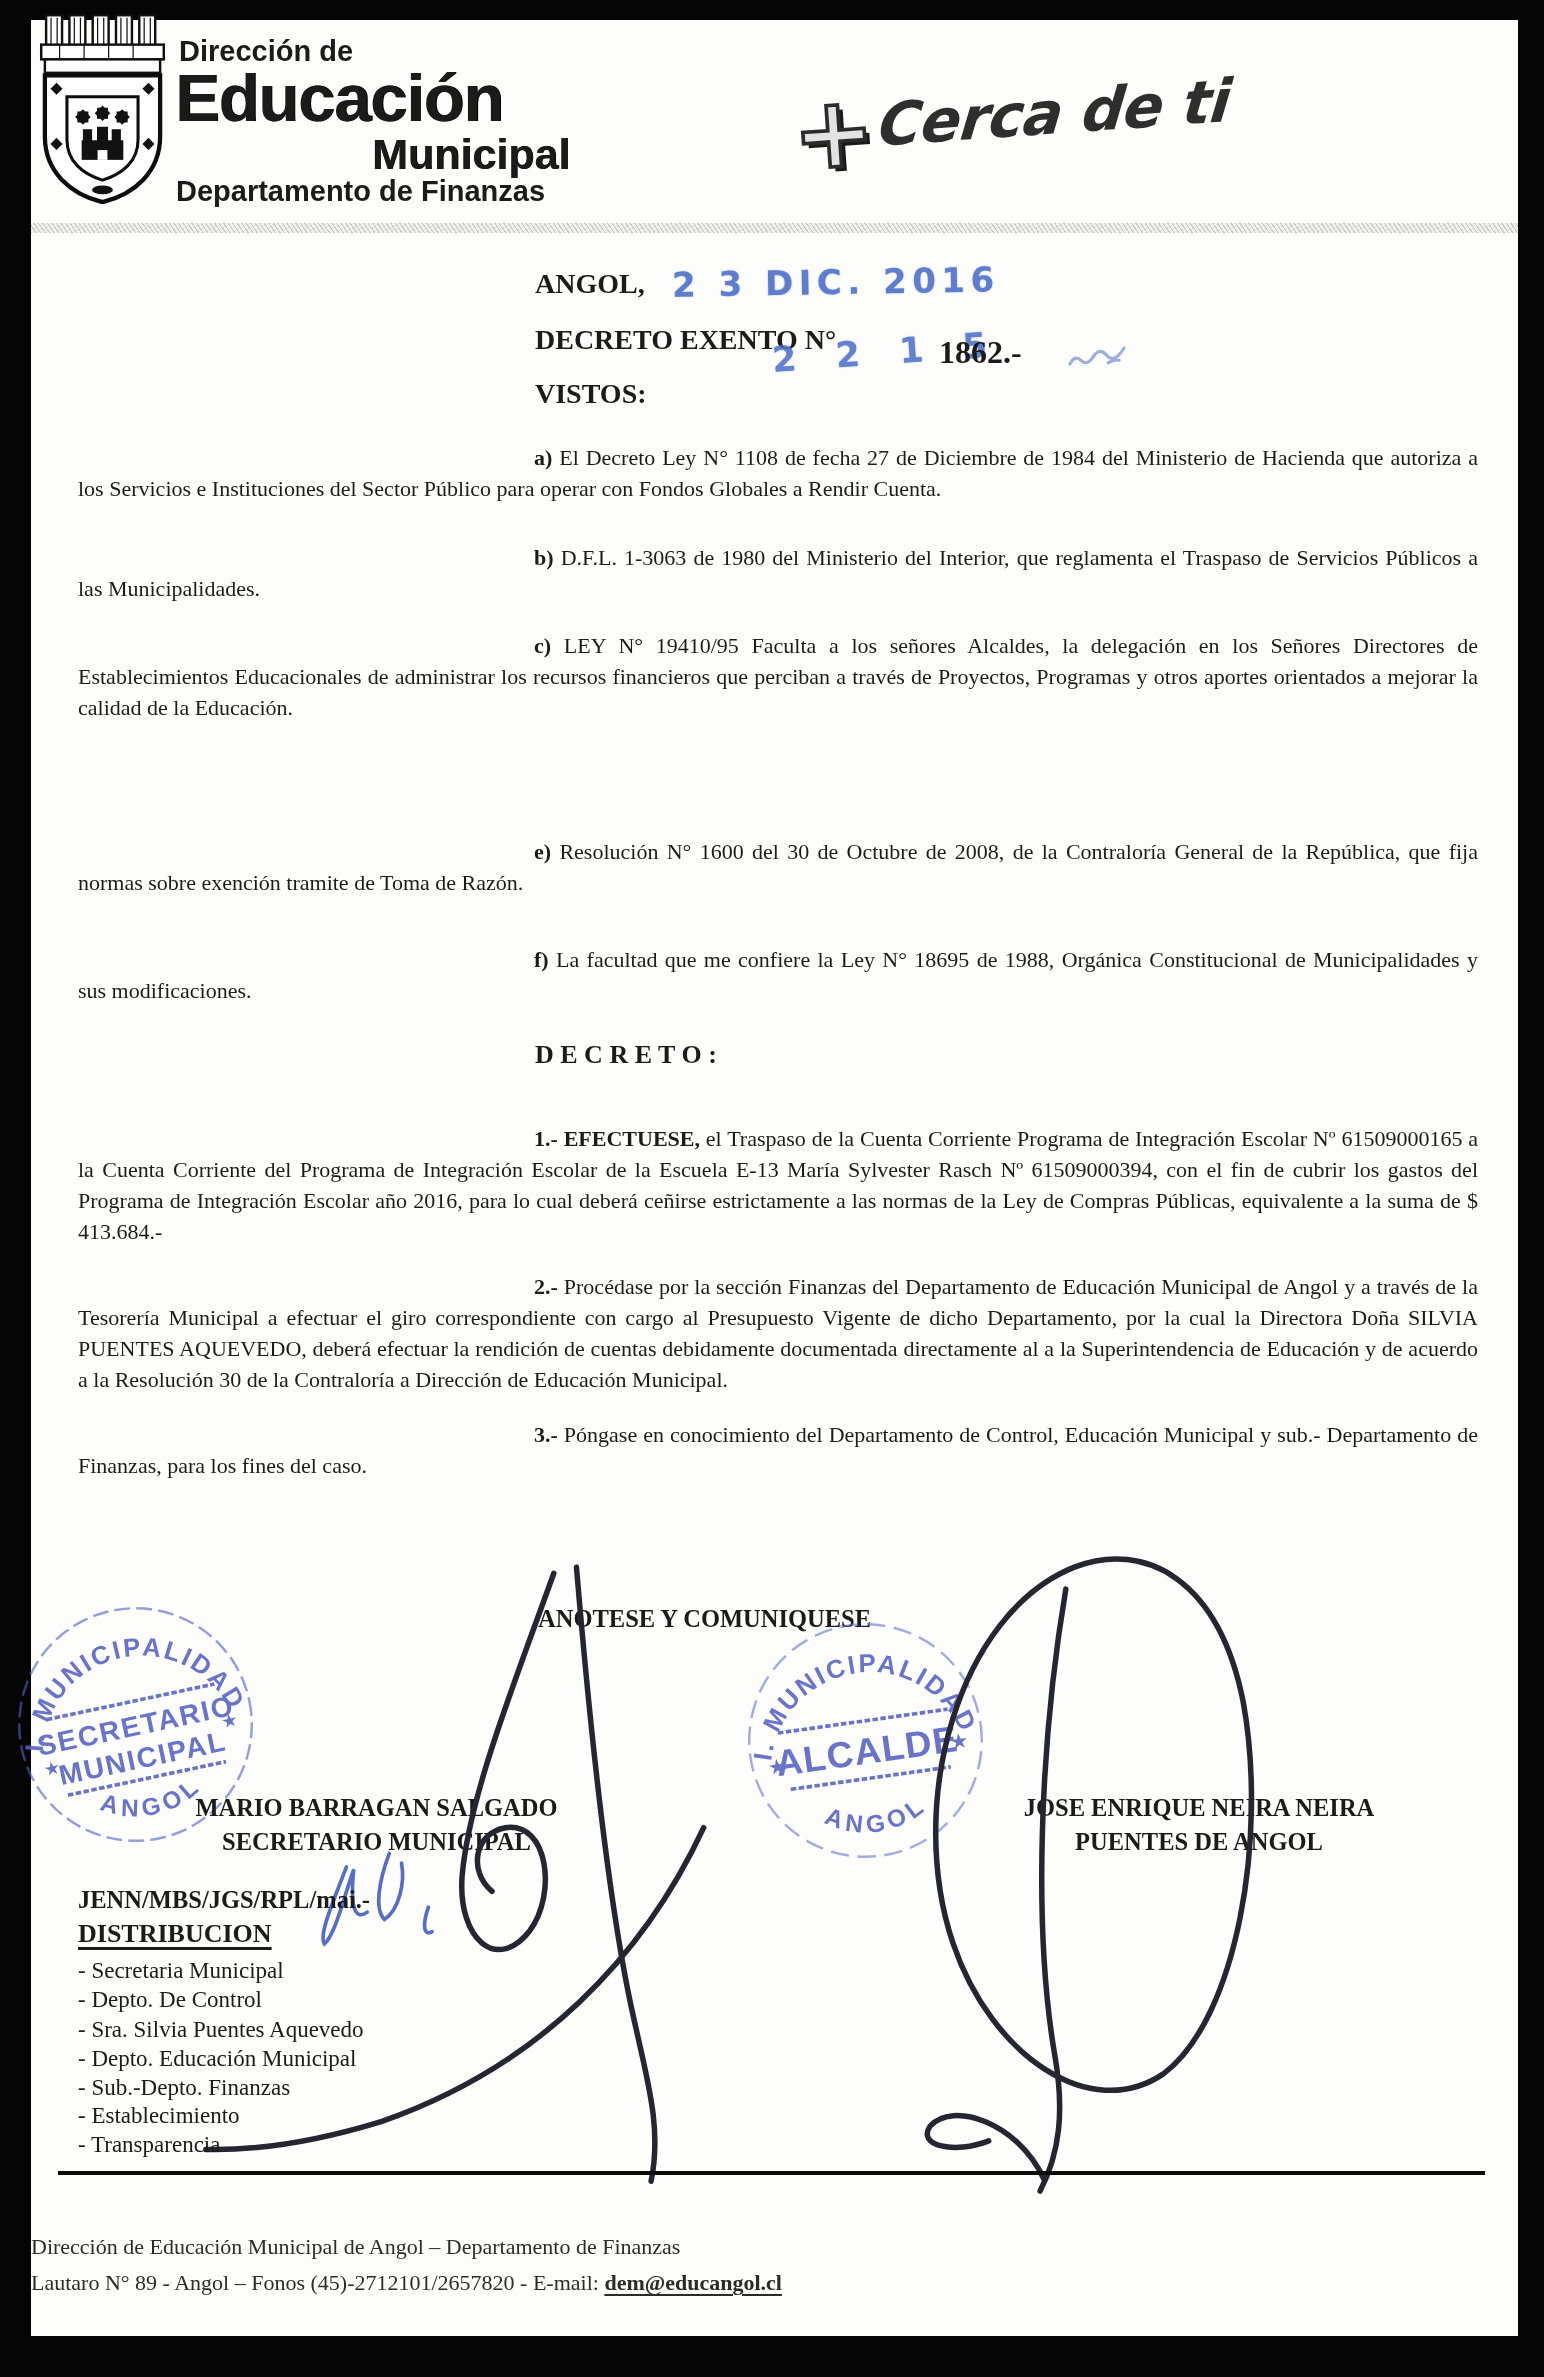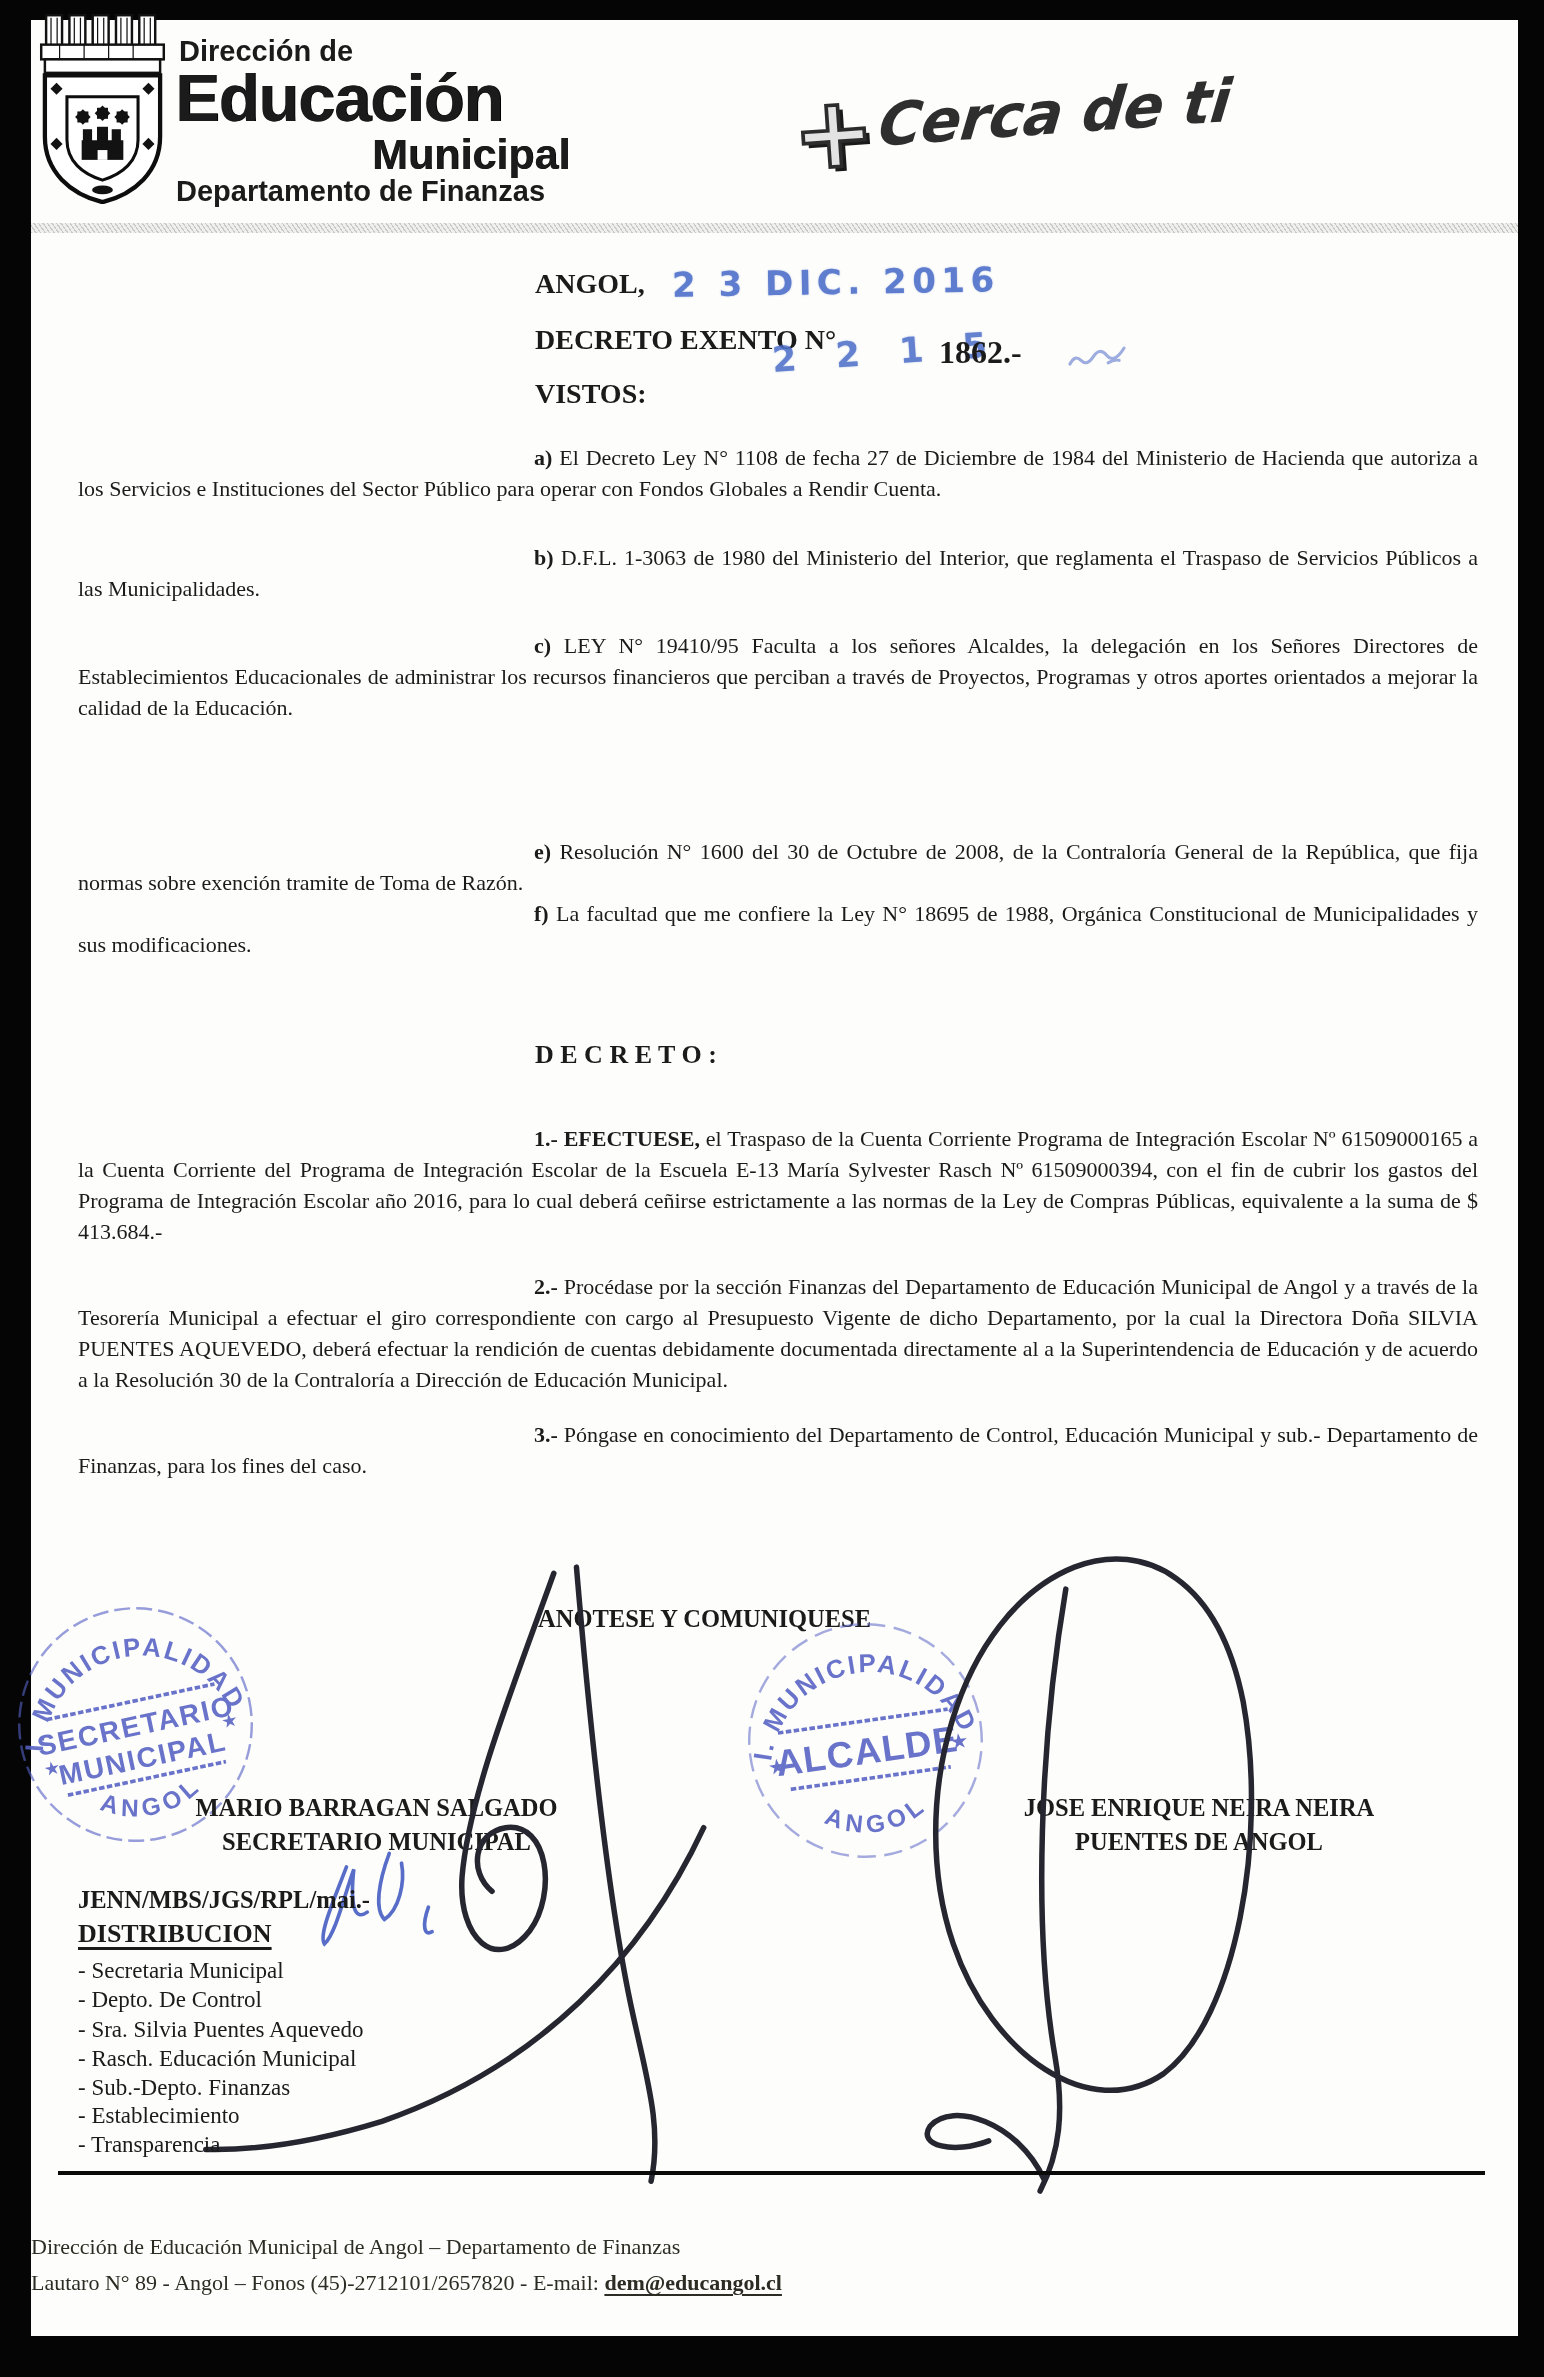--- a/index.html
+++ b/index.html
@@ -141,21 +141,21 @@
   <div class="abs typednum">1862.-</div>
   <svg class="abs" style="left:1065px;top:343px;" width="80" height="31" viewBox="0 0 130 50">
     <path d="M8 34 q8 -16 18 -6 t20 -6 t22 -2 t28 -12 M70 32 q10 -6 18 -4" fill="none" stroke="#5f78ce" stroke-width="5" stroke-linecap="round" opacity=".6"></path>
   </svg>
   <div class="abs h-bold" style="left:535px;top:378px;">VISTOS:</div>
 
   <p class="abs para" style="top:442px;"><b>a)</b><span> El Decreto Ley N° 1108 de fecha 27 de Diciembre de 1984 del Ministerio de Hacienda que autoriza a los Servicios e Instituciones del Sector Público para operar con Fondos Globales a Rendir Cuenta.</span></p>
   <p class="abs para" style="top:542px;"><b>b)</b><span> D.F.L. 1-3063 de 1980 del Ministerio del Interior, que reglamenta el Traspaso de Servicios Públicos a las Municipalidades.</span></p>
   <p class="abs para" style="top:630px;"><b>c)</b><span> LEY N° 19410/95 Faculta a los señores Alcaldes, la delegación en los Señores Directores de Establecimientos Educacionales de administrar los recursos financieros que perciban a través de Proyectos, Programas y otros aportes orientados a mejorar la calidad de la Educación.</span></p>
   <p class="abs para" style="top:836px;"><b>e)</b><span> Resolución N° 1600 del 30 de Octubre de 2008, de la Contraloría General de la República, que fija normas sobre exención tramite de Toma de Razón.</span></p>
-  <p class="abs para" style="top:898px;"><b>f)</b><span> La facultad que me confiere la Ley N° 18695 de 1988, Orgánica Constitucional de Municipalidades y sus modificaciones.</span></p>
+  <p class="abs para" style="top:944px;"><b>f)</b><span> La facultad que me confiere la Ley N° 18695 de 1988, Orgánica Constitucional de Municipalidades y sus modificaciones.</span></p>
 
   <div class="abs decreto-h">D E C R E T O :</div>
 
   <p class="abs para" style="top:1123px;"><b>1.- EFECTUESE,</b><span> el Traspaso de la Cuenta Corriente Programa de Integración Escolar Nº 61509000165 a la Cuenta Corriente del Programa de Integración Escolar de la Escuela E-13 María Sylvester Rasch Nº 61509000394, con el fin de cubrir los gastos del Programa de Integración Escolar año 2016, para lo cual deberá ceñirse estrictamente a las normas de la Ley de Compras Públicas, equivalente a la suma de $ 413.684.-</span></p>
   <p class="abs para" style="top:1271px;"><b>2.-</b><span> Procédase por la sección Finanzas del Departamento de Educación Municipal de Angol y a través de la Tesorería Municipal a efectuar el giro correspondiente con cargo al Presupuesto Vigente de dicho Departamento, por la cual la Directora Doña SILVIA PUENTES AQUEVEDO, deberá efectuar la rendición de cuentas debidamente documentada directamente al a la Superintendencia de Educación y de acuerdo a la Resolución 30 de la Contraloría a Dirección de Educación Municipal.</span></p>
   <p class="abs para" style="top:1419px;"><b>3.-</b><span> Póngase en conocimiento del Departamento de Control, Educación Municipal y sub.- Departamento de Finanzas, para los fines del caso.</span></p>
 
   <div class="abs anotese">ANOTESE Y COMUNIQUESE</div>
 
   <svg class="abs stamp" style="left:7.3px;top:1596px;transform:rotate(-12deg);" width="257" height="257" viewBox="0 0 420 420">
@@ -222,21 +222,21 @@
       <path d="M 636 3030 C 618 3078, 612 3122, 628 3138 C 652 3122, 662 3078, 656 3046"></path>
       <path d="M 700 3118 C 690 3146, 692 3166, 706 3158"></path>
     </g>
   </svg>
 
   <div class="abs initials">JENN/MBS/JGS/RPL/mai.-</div>
   <div class="abs dist-title">DISTRIBUCION</div>
   <div class="abs dist-item" style="top:1958px;">- Secretaria Municipal</div>
   <div class="abs dist-item" style="top:1987px;">- Depto. De Control</div>
   <div class="abs dist-item" style="top:2017px;">- Sra. Silvia Puentes Aquevedo</div>
-  <div class="abs dist-item" style="top:2046px;">- Rasch. Educación Municipal</div>
+  <div class="abs dist-item" style="top:2046px;">- Depto. Educación Municipal</div>
   <div class="abs dist-item" style="top:2075px;">- Sub.-Depto. Finanzas</div>
   <div class="abs dist-item" style="top:2103px;">- Establecimiento</div>
   <div class="abs dist-item" style="top:2132px;">- Transparencia</div>
 
   <div class="abs sepline"></div>
 
   <div class="abs footline" style="top:2234px;">Dirección de Educación Municipal de Angol – Departamento de Finanzas</div>
   <div class="abs footline" style="top:2270px;"><span>Lautaro  N°  89 - Angol – Fonos (45)-2712101/2657820 - E-mail: </span><span class="email">dem@educangol.cl</span></div>
 </div>
 

